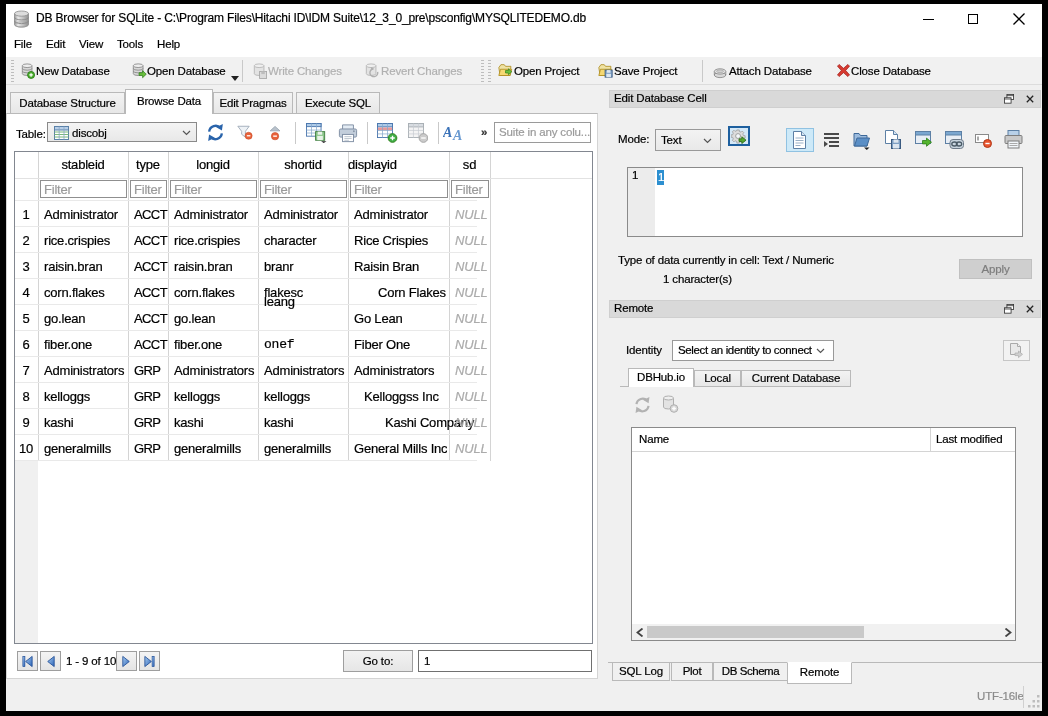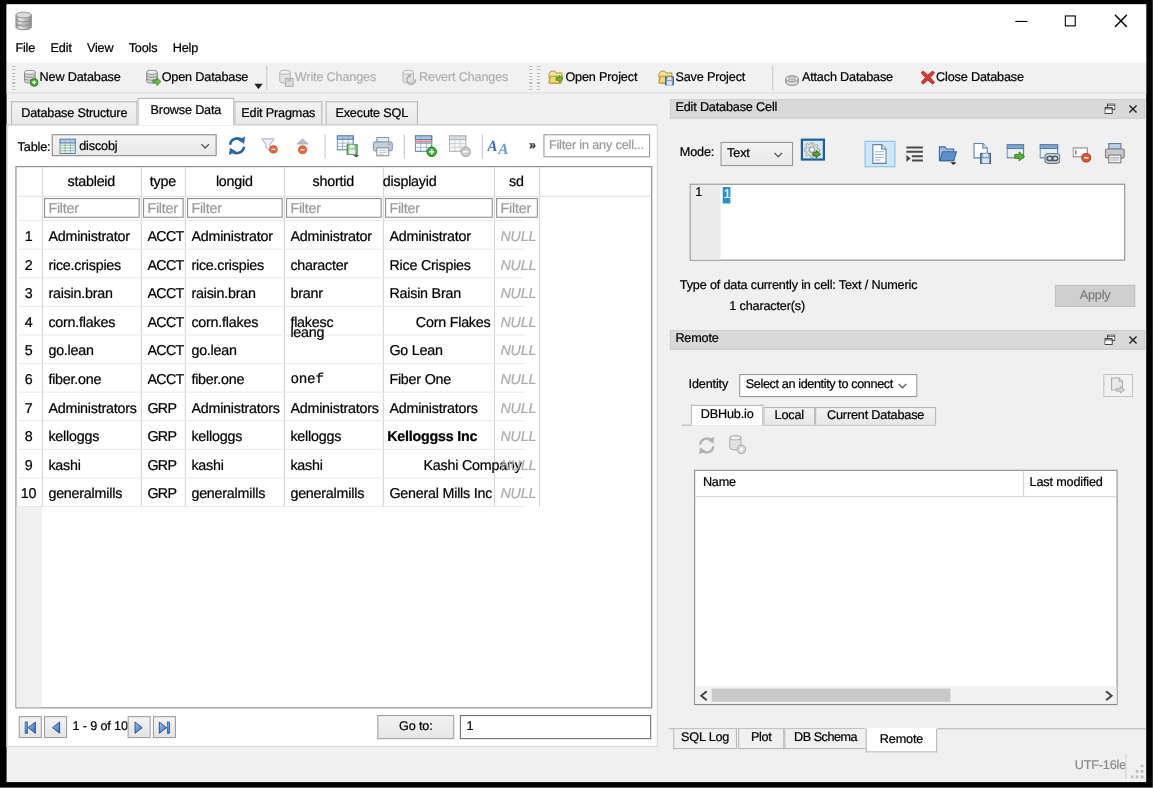--- a/index.html
+++ b/index.html
@@ -31,20 +31,21 @@
             <stop offset="0.6" stop-color="#c2c2c2"></stop>
             <stop offset="1" stop-color="#8f8f8f"></stop>
           </linearGradient>
         </defs>
  <path d="M1.5 3.5 v11 a7 2.6 0 0 0 14 0 v-11" fill="url(#cyl)" stroke="#8a8a8a" stroke-width="0.8"></path>
  <ellipse cx="8.5" cy="14.5" rx="7" ry="2.6" fill="none" stroke="#999" stroke-width="0.6"></ellipse>
  <path d="M1.5 7.3 a7 2.6 0 0 0 14 0" fill="none" stroke="#8a8a8a" stroke-width="0.9"></path>
  <path d="M1.5 11 a7 2.6 0 0 0 14 0" fill="none" stroke="#8a8a8a" stroke-width="0.9"></path>
  <ellipse cx="8.5" cy="3.6" rx="7" ry="2.6" fill="#dcdcdc" stroke="#8a8a8a" stroke-width="0.8"></ellipse>
 </svg>
+<div class="t" style="left:36px;top:11px;font-size:12px;letter-spacing:-0.16px;">DB Browser for SQLite - C:\Program Files\Hitachi ID\IDM Suite\12_3_0_pre\psconfig\MYSQLITEDEMO.db</div>
 
 <div class="abs" style="left:923px;top:19px;width:11px;height:1.4px;background:#000;"></div>
 <div class="abs" style="left:968px;top:14px;width:10px;height:10px;border:1.4px solid #000;"></div>
 <svg class="abs" style="left:1013px;top:13px" width="12" height="12">
         <path d="M0.5 0.5 L11.5 11.5 M11.5 0.5 L0.5 11.5" stroke="#000" stroke-width="1.3"></path>
       </svg>
 
 <div class="abs" style="left:6px;top:31px;width:1036px;height:26px;background:#fff;"></div>
 <div class="t" style="left:14px;top:38px;">File</div>
 <div class="t" style="left:46px;top:38px;">Edit</div>
@@ -183,21 +184,21 @@
 <circle cx="17" cy="16.5" r="4.8" fill="#cbcbcb" stroke="#a0a0a0"></circle>
 <path d="M14.5 16.5 h5" stroke="#fff" stroke-width="1.5"></path>
 </svg>
 <div class="sep" style="left:438px;top:122px;height:22px;"></div>
 <svg class="abs" style="left:443px;top:124px" width="25" height="18" viewBox="0 0 25 18">
 <text x="0" y="13" font-family="Liberation Serif" font-style="italic" font-weight="bold" font-size="14" fill="#3a72b8">A</text>
 <text x="10" y="16" font-family="Liberation Serif" font-style="italic" font-weight="bold" font-size="14" fill="#6b9bd2">A</text>
 </svg>
 <div class="t" style="left:481px;top:126px;font-weight:bold;color:#333;">»</div>
 <div class="abs" style="left:494px;top:122px;width:97px;height:21px;border:1px solid #9a9a9a;background:#fff;"></div>
-<div class="t" style="left:499px;top:126px;color:#9b9b9b;">Filter in any cell...</div>
+<div class="t" style="left:499px;top:126px;color:#9b9b9b;">Suite in any colu...</div>
 
 <div class="abs" style="left:14px;top:151px;width:579px;height:493px;background:#fff;border:1px solid #828790;"></div>
 <div class="abs" style="left:15px;top:461px;width:23px;height:182px;background:#f0f0f0;"></div>
 <div class="gline-v" style="left:38px;top:152px;height:309px;"></div>
 <div class="gline-v" style="left:128px;top:152px;height:309px;"></div>
 <div class="gline-v" style="left:168px;top:152px;height:309px;"></div>
 <div class="gline-v" style="left:258px;top:152px;height:309px;"></div>
 <div class="gline-v" style="left:348px;top:152px;height:309px;"></div>
 <div class="gline-v" style="left:449px;top:152px;height:309px;"></div>
 <div class="gline-v" style="left:490px;top:152px;height:309px;"></div>
@@ -278,21 +279,21 @@
 <div class="cell" style="left:134px;top:363px;width:34px;letter-spacing:-0.6px;">GRP</div>
 <div class="cell" style="left:174px;top:363px;width:82px;">Administrators</div>
 <div class="cell" style="left:264px;top:363px;width:82px;">Administrators</div>
 <div class="cell" style="left:354px;top:363px;width:93px;">Administrators</div>
 <div class="cell" style="left:455px;top:363px;width:33px;color:#ababab;font-style:italic;">NULL</div>
 <div class="cell" style="left:14px;top:389px;width:24px;text-align:center;">8</div>
 <div class="cell" style="left:44px;top:389px;width:82px;">kelloggs</div>
 <div class="cell" style="left:134px;top:389px;width:34px;letter-spacing:-0.6px;">GRP</div>
 <div class="cell" style="left:174px;top:389px;width:82px;">kelloggs</div>
 <div class="cell" style="left:264px;top:389px;width:82px;">kelloggs</div>
-<div class="cell" style="left:352px;top:389px;width:93px;font-weight:bold;">Kelloggss Inc</div>
+<div class="cell" style="left:364px;top:389px;width:93px;">Kelloggss Inc</div>
 <div class="cell" style="left:455px;top:389px;width:33px;color:#ababab;font-style:italic;">NULL</div>
 <div class="cell" style="left:14px;top:415px;width:24px;text-align:center;">9</div>
 <div class="cell" style="left:44px;top:415px;width:82px;">kashi</div>
 <div class="cell" style="left:134px;top:415px;width:34px;letter-spacing:-0.6px;">GRP</div>
 <div class="cell" style="left:174px;top:415px;width:82px;">kashi</div>
 <div class="cell" style="left:264px;top:415px;width:82px;">kashi</div>
 <div class="cell" style="left:354px;top:415px;width:93px;margin-left:31px;">Kashi Company</div>
 <div class="cell" style="left:455px;top:415px;width:33px;color:#ababab;font-style:italic;">NULL</div>
 <div class="cell" style="left:14px;top:441px;width:24px;text-align:center;">10</div>
 <div class="cell" style="left:44px;top:441px;width:82px;">generalmills</div>

